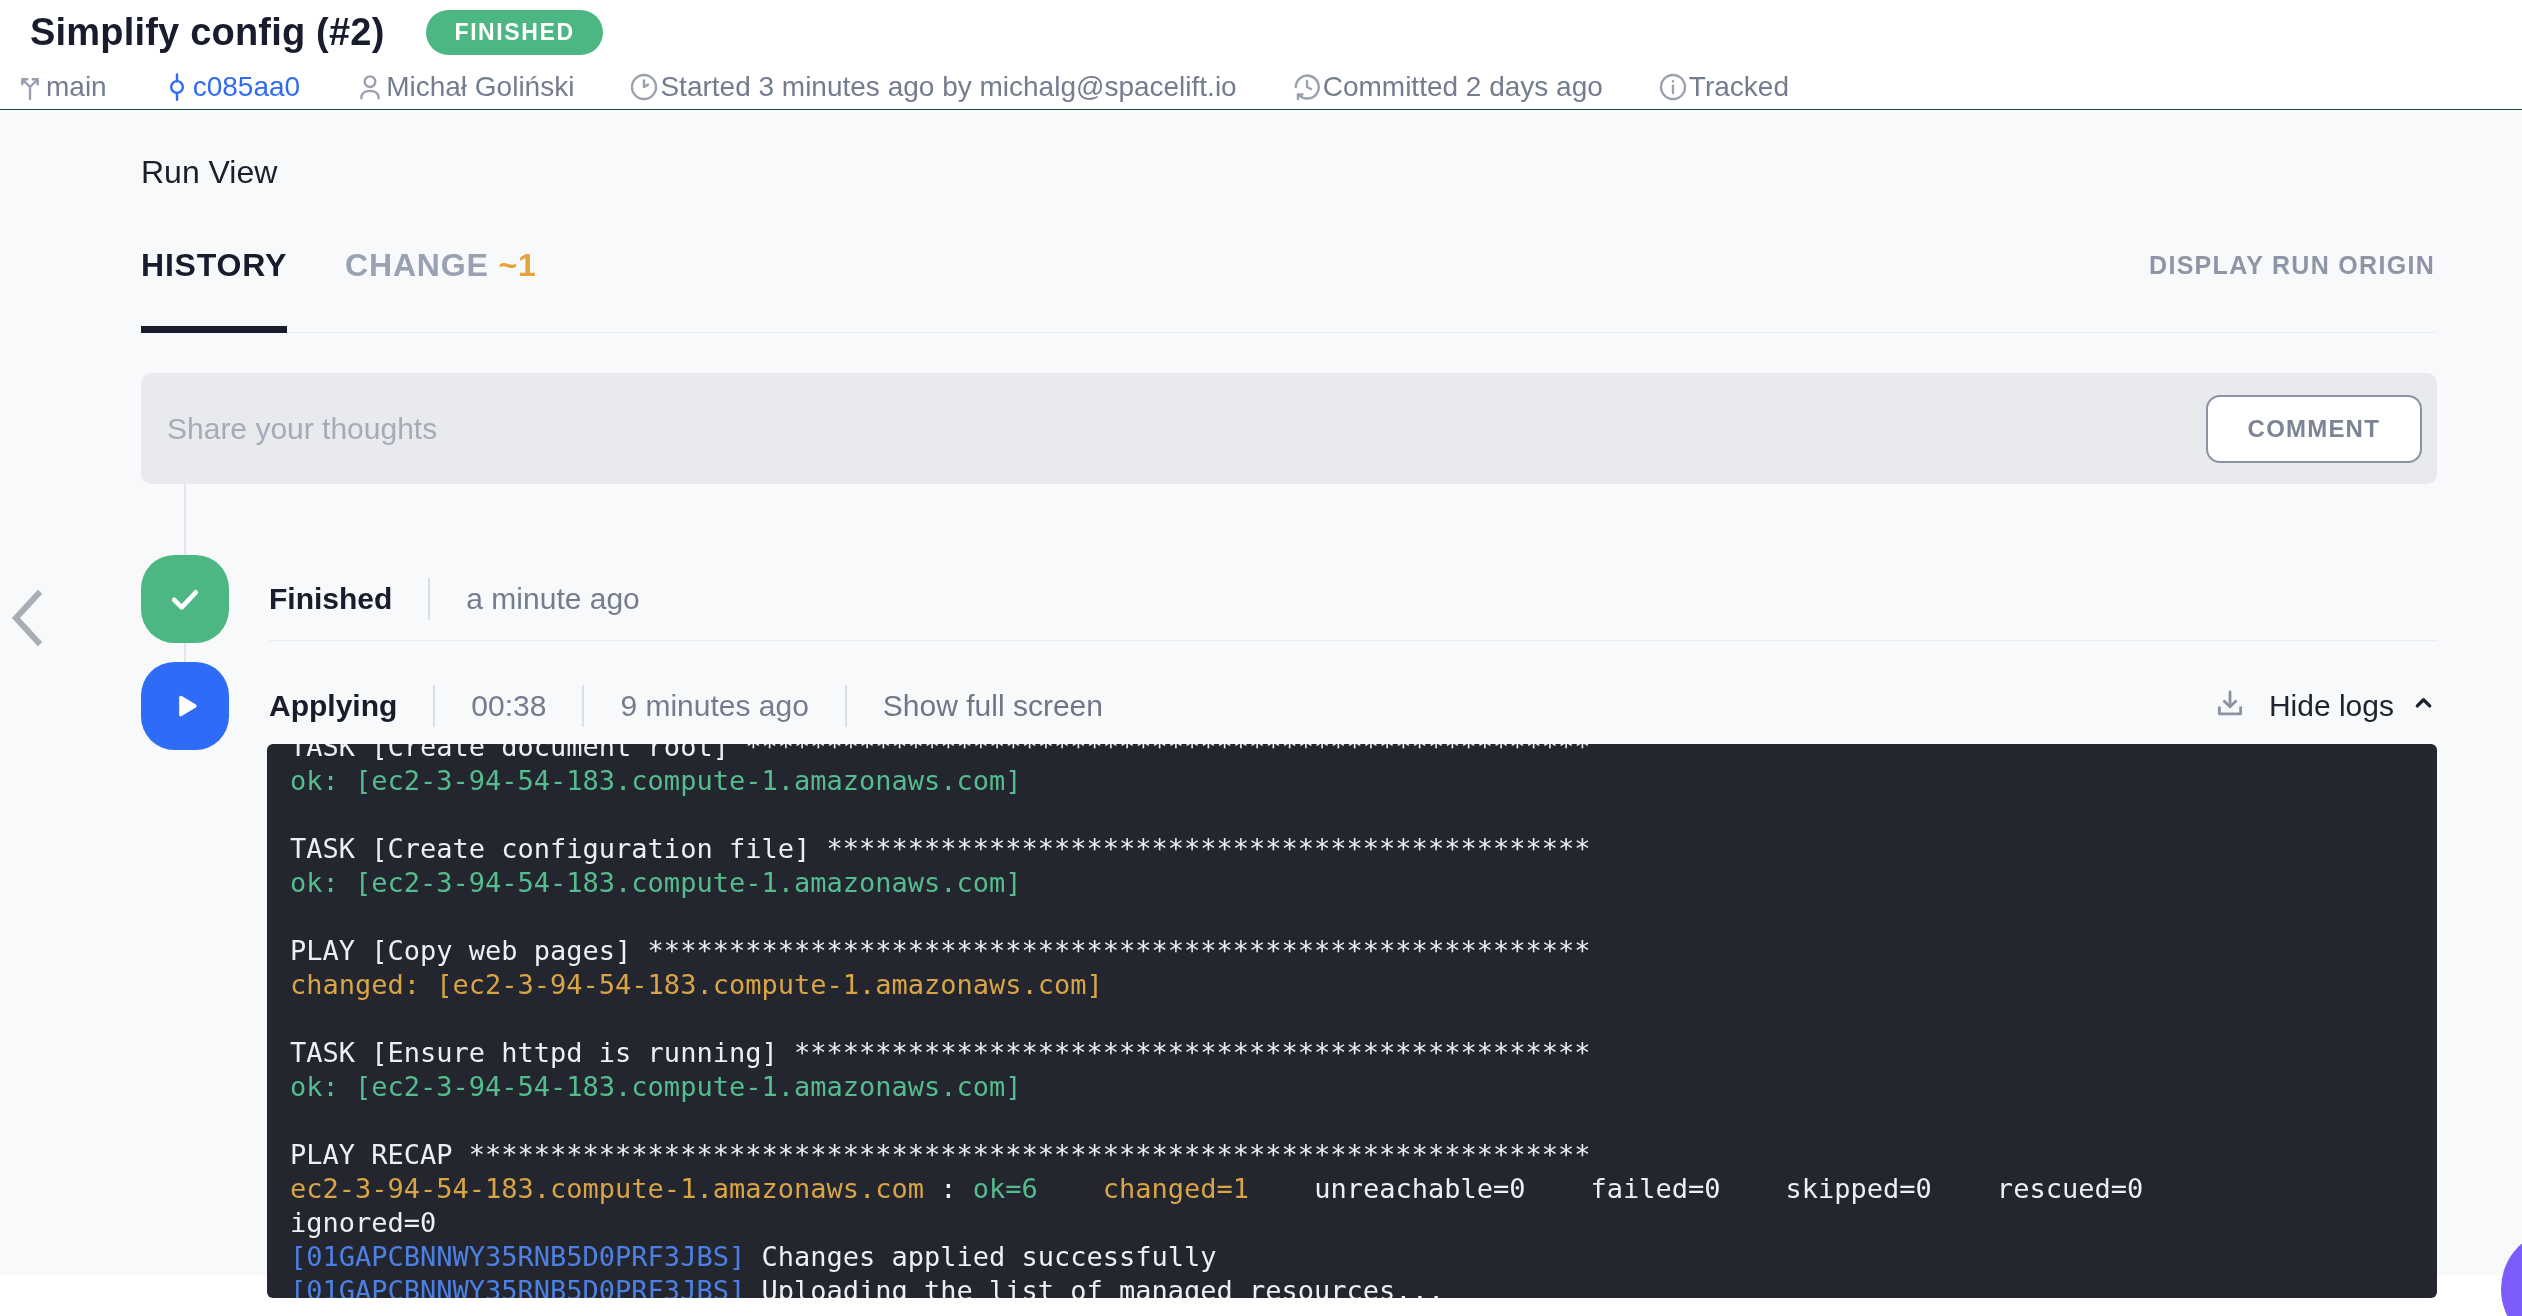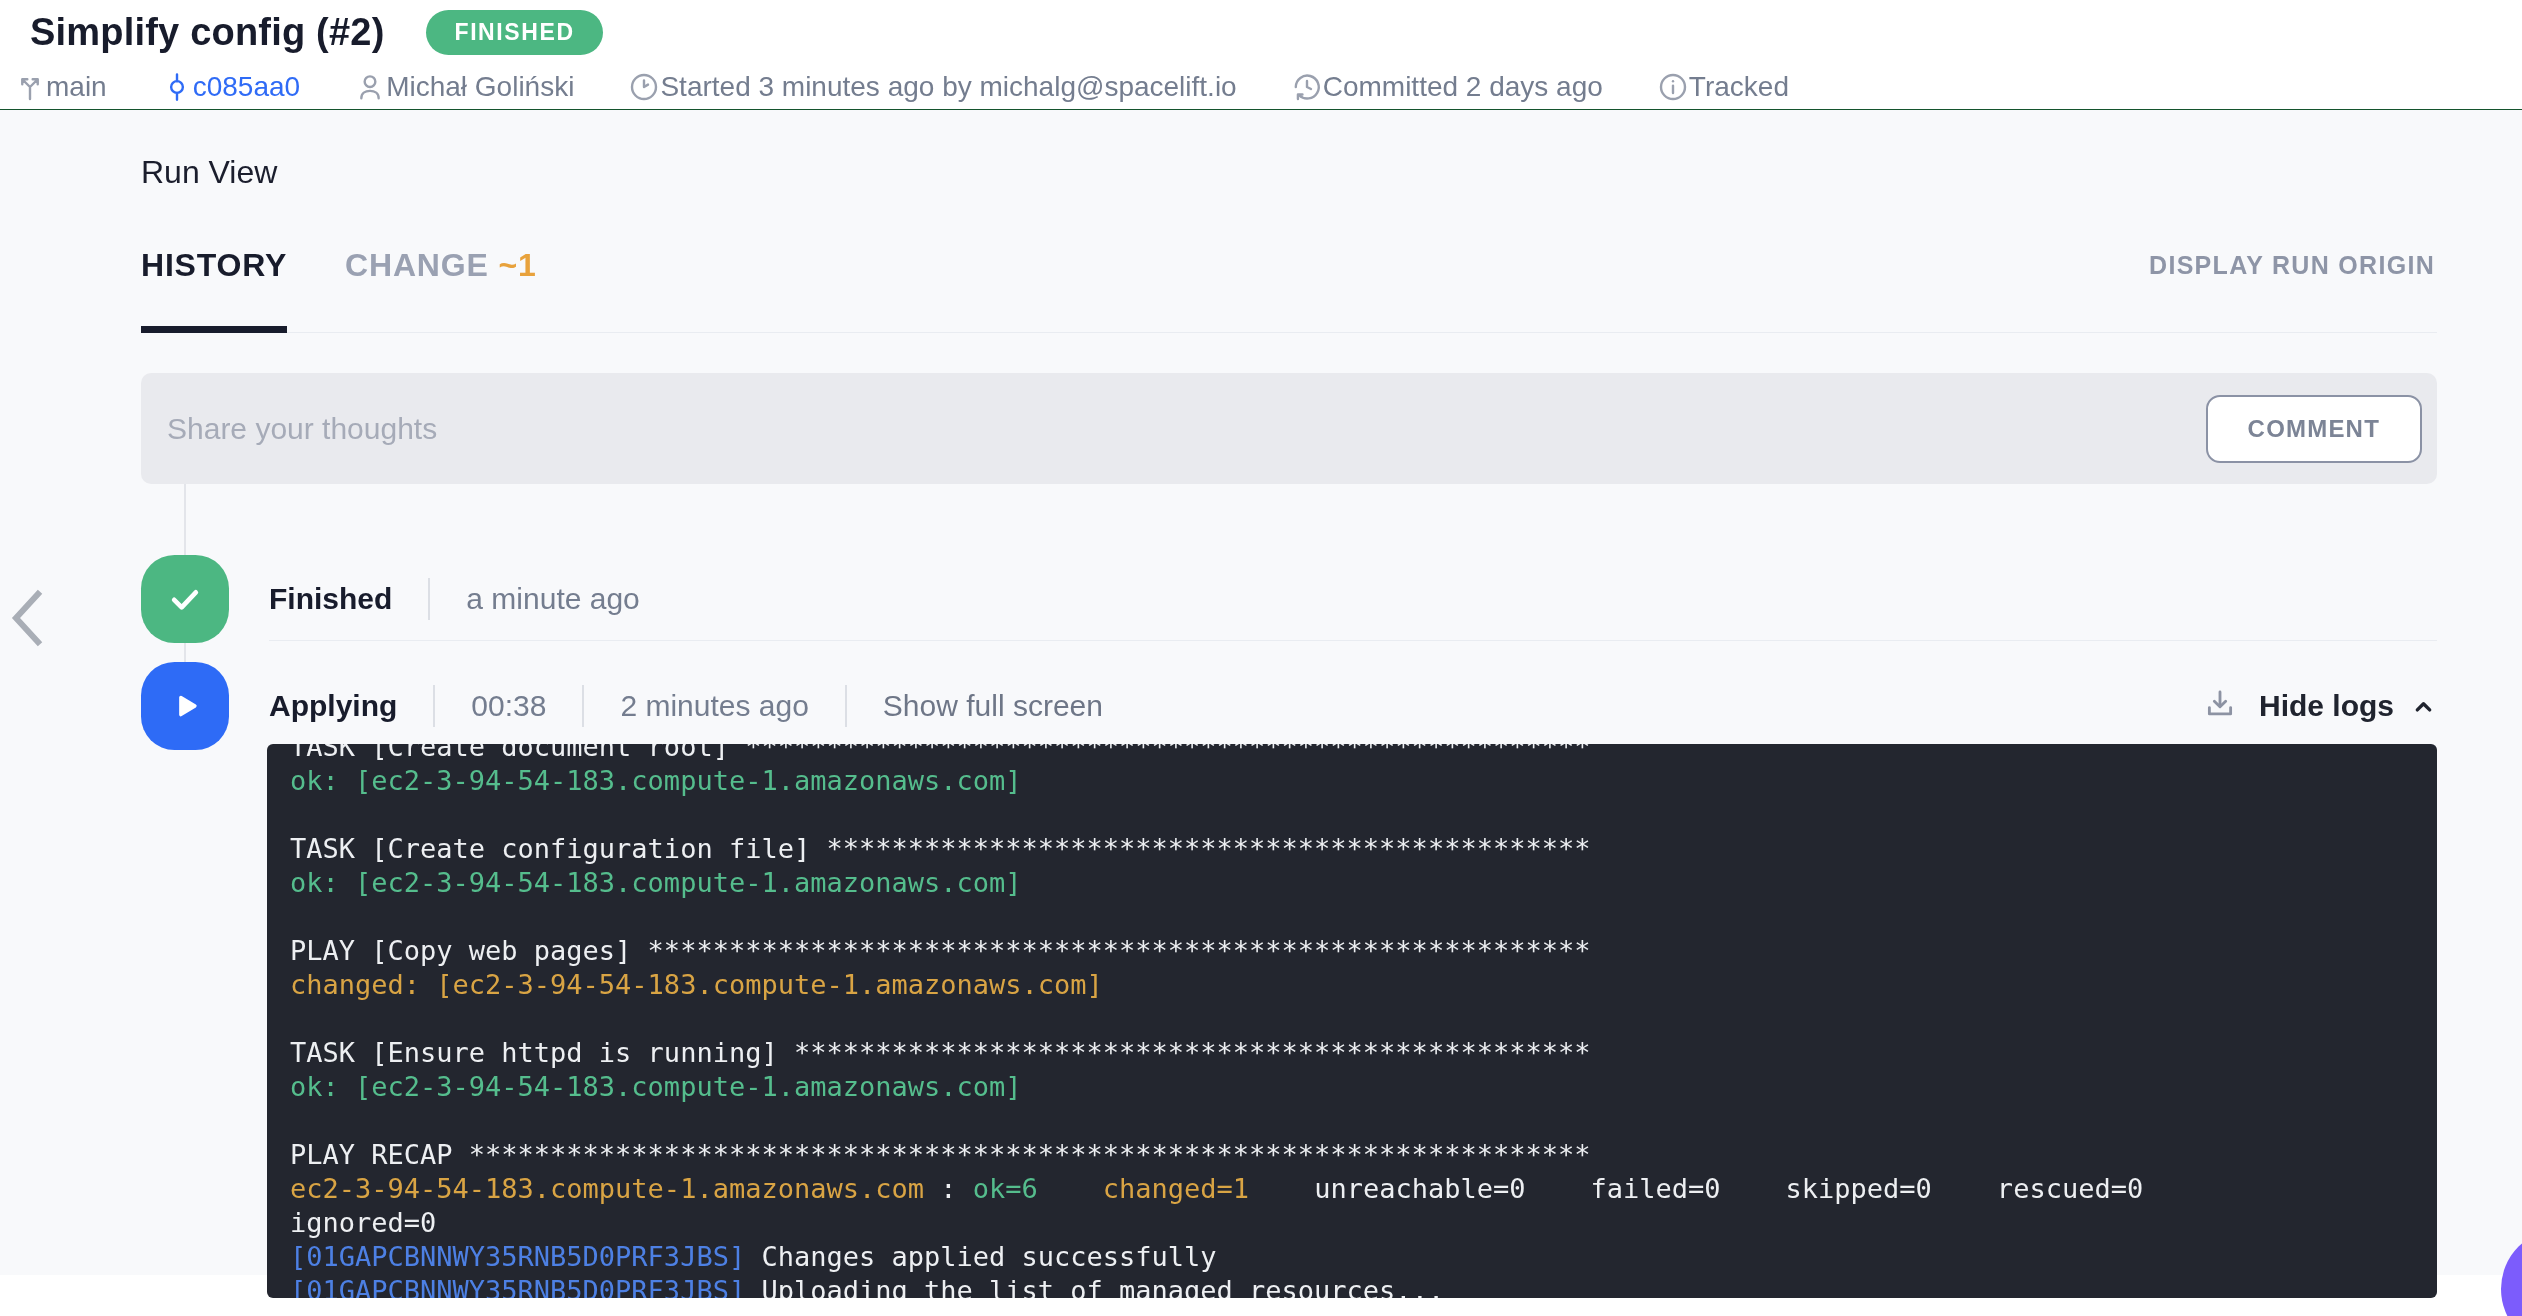--- a/index.html
+++ b/index.html
@@ -66,22 +66,22 @@
   .entry-body { flex: 1; margin-left: 40px; display: flex; align-items: center; height: 100%; }
   .entry.finished .entry-body { border-bottom: 1px solid #e9ecf1; }
   .state { font-size: 30px; font-weight: 700; color: #181c2c; }
   .vdiv { width: 2px; height: 42px; background: #dcdfe5; margin: 0 36px; flex-shrink: 0; }
   .ago { font-size: 30px; color: #747d8f; }
   .fullscreen-link { font-size: 30px; color: #6e7687; cursor: pointer; }
   .entry.applying { margin-top: 23px; }
   .logs-controls { margin-left: auto; display: flex; align-items: center; gap: 22px; }
   .logs-controls .dl-icon svg { width: 34px; height: 34px; stroke: #8d93a3; fill: none;
     stroke-width: 2; stroke-linecap: round; stroke-linejoin: round; }
-  .hide-logs { display: flex; align-items: center; gap: 16px; cursor: pointer;
-    font-size: 30px; font-weight: 700; color: #20242f; }
+  .hide-logs { display: flex; align-items: flex-start; gap: 16px; cursor: pointer;
+    font-size: 30px; font-weight: 400; color: #20242f; }
   .hide-logs svg { width: 27px; height: 27px; stroke: #20242f; fill: none;
     stroke-width: 3; stroke-linecap: round; stroke-linejoin: round; }
 
   
   .log-box { margin-left: 126px; margin-top: -4px; height: 554px; background: #23262f;
     border-radius: 6px; overflow: hidden; padding-left: 23px; cursor: text; }
   .log-content { margin-top: -14px; font-family: "DejaVu Sans Mono", monospace;
     font-size: 27px; line-height: 34px; }
   .log-line { white-space: pre; }
   .c-white  { color: #edeff2; }
@@ -193,21 +193,21 @@
         <div class="tl-circle blue">
           <svg viewBox="0 0 24 24" style="fill:#fff;stroke:#fff;stroke-width:2;stroke-linejoin:round">
               <polygon points="9.5,6.8 18,12 9.5,17.2"></polygon>
             </svg>
         </div>
         <div class="entry-body">
           <span class="state">Applying</span>
           <span class="vdiv"></span>
           <span class="ago">00:38</span>
           <span class="vdiv"></span>
-          <span class="ago">2 minutes ago</span>
+          <span class="ago">9 minutes ago</span>
           <span class="vdiv"></span>
           <span class="fullscreen-link">Show full screen</span>
           <div class="logs-controls">
             <span class="dl-icon">
               <svg viewBox="0 0 24 24">
                   <path d="M12 3.5 V13.5"></path>
                   <path d="M8 10 L12 14 L16 10"></path>
                   <path d="M4.5 14.5 V19 H19.5 V14.5"></path>
                 </svg>
             </span>

